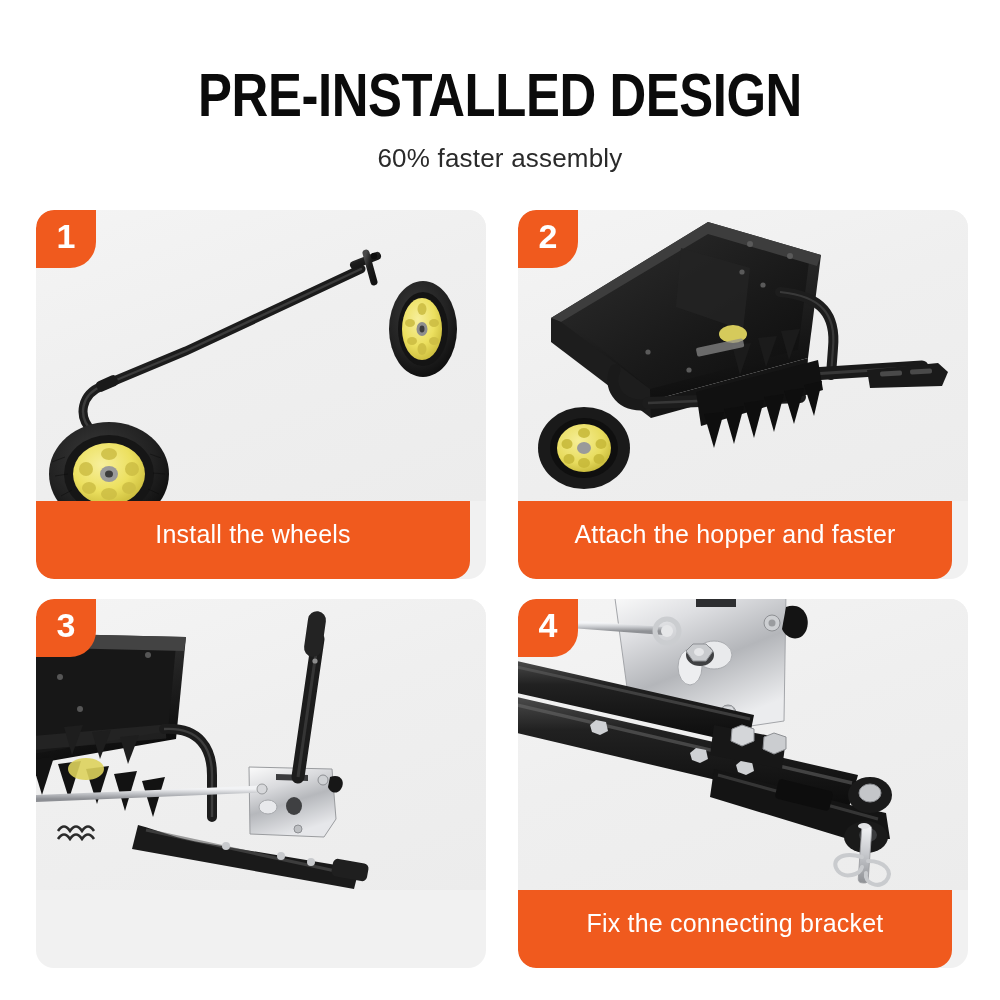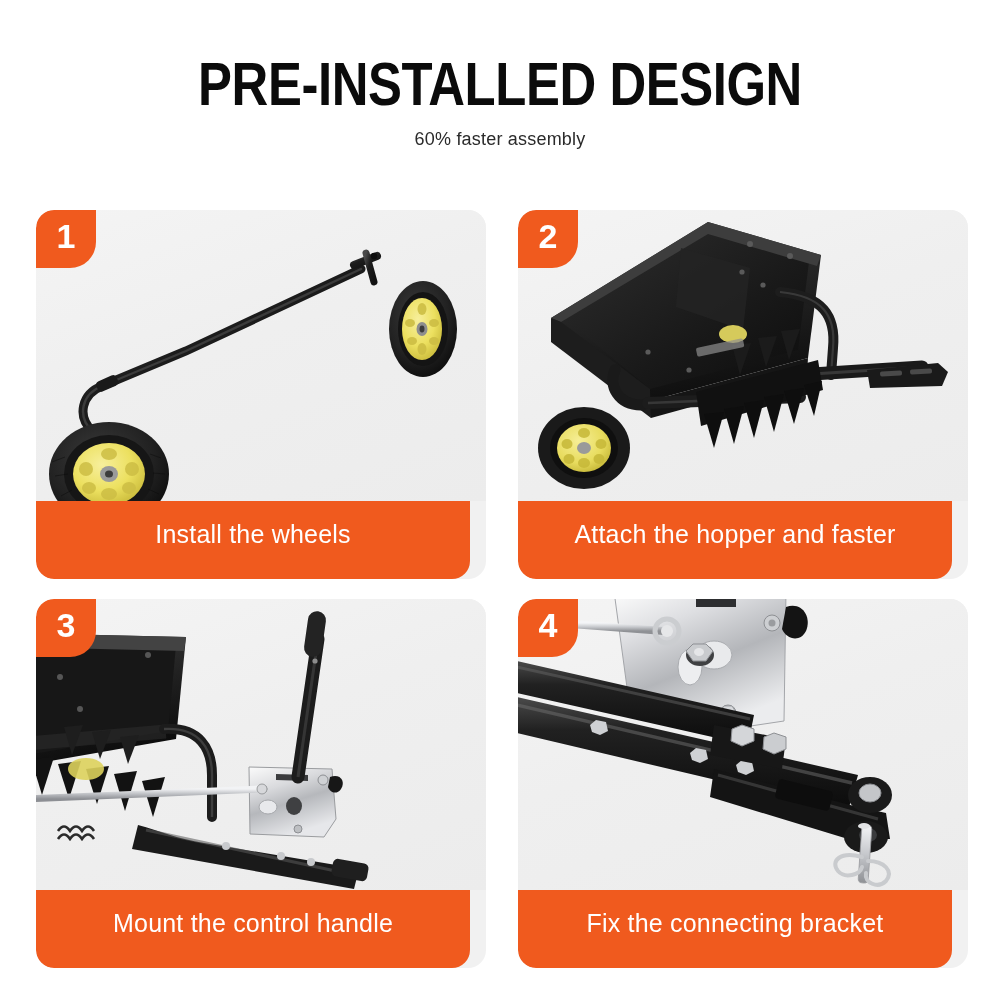--- a/index.html
+++ b/index.html
@@ -16,41 +16,41 @@
   .page {
     position: relative;
     width: 1000px;
     height: 1000px;
     background: #ffffff;
   }
 
   
   .header {
     position: absolute;
-    top: 52px;
+    top: 63px;
     left: 0;
     width: 1000px;
     text-align: center;
   }
 
   .main-title {
     font-family: "Liberation Sans Narrow", "Liberation Sans", "DejaVu Sans Condensed", sans-serif;
     font-weight: bold;
     font-size: 62px;
     line-height: 64px;
     letter-spacing: -0.5px;
     color: #0b0b0b;
     transform: scaleX(0.82);
     transform-origin: center center;
     white-space: nowrap;
   }
 
   .subtitle {
-    margin-top: 8px;
-    font-size: 18px;
+    margin-top: 16px;
+    font-size: 26px;
     line-height: 30px;
     font-weight: 400;
     color: #2a2a2a;
     letter-spacing: 0.2px;
   }
 
   
   .grid {
     position: absolute;
     top: 210px;
@@ -382,21 +382,20 @@
 
           <g>
             <path d="M262 178 L282 40" stroke="#1c1c1c" stroke-width="13" stroke-linecap="round"></path>
             <path d="M262 178 L282 40" stroke="#4f4f4f" stroke-width="3" opacity="0.5"></path>
             <rect x="270" y="12" width="18" height="46" rx="9" fill="#232323" transform="rotate(8 279 35)"></rect>
             <circle cx="279" cy="62" r="2.6" fill="#8d8d8d"></circle>
           </g>
         </svg>
       </div>
       <div class="badge">3</div>
-      <div class="caption">Mount the control handle</div>
     </div>
 
     <div class="card">
       <div class="photo">
         <svg viewBox="0 0 450 291" xmlns="http://www.w3.org/2000/svg">
           <defs>
             <linearGradient id="chromeG4" x1="0" y1="0" x2="0.5" y2="1">
               <stop offset="0%" stop-color="#fdfdfd"></stop>
               <stop offset="30%" stop-color="#dedfe2"></stop>
               <stop offset="62%" stop-color="#b4b6ba"></stop>

